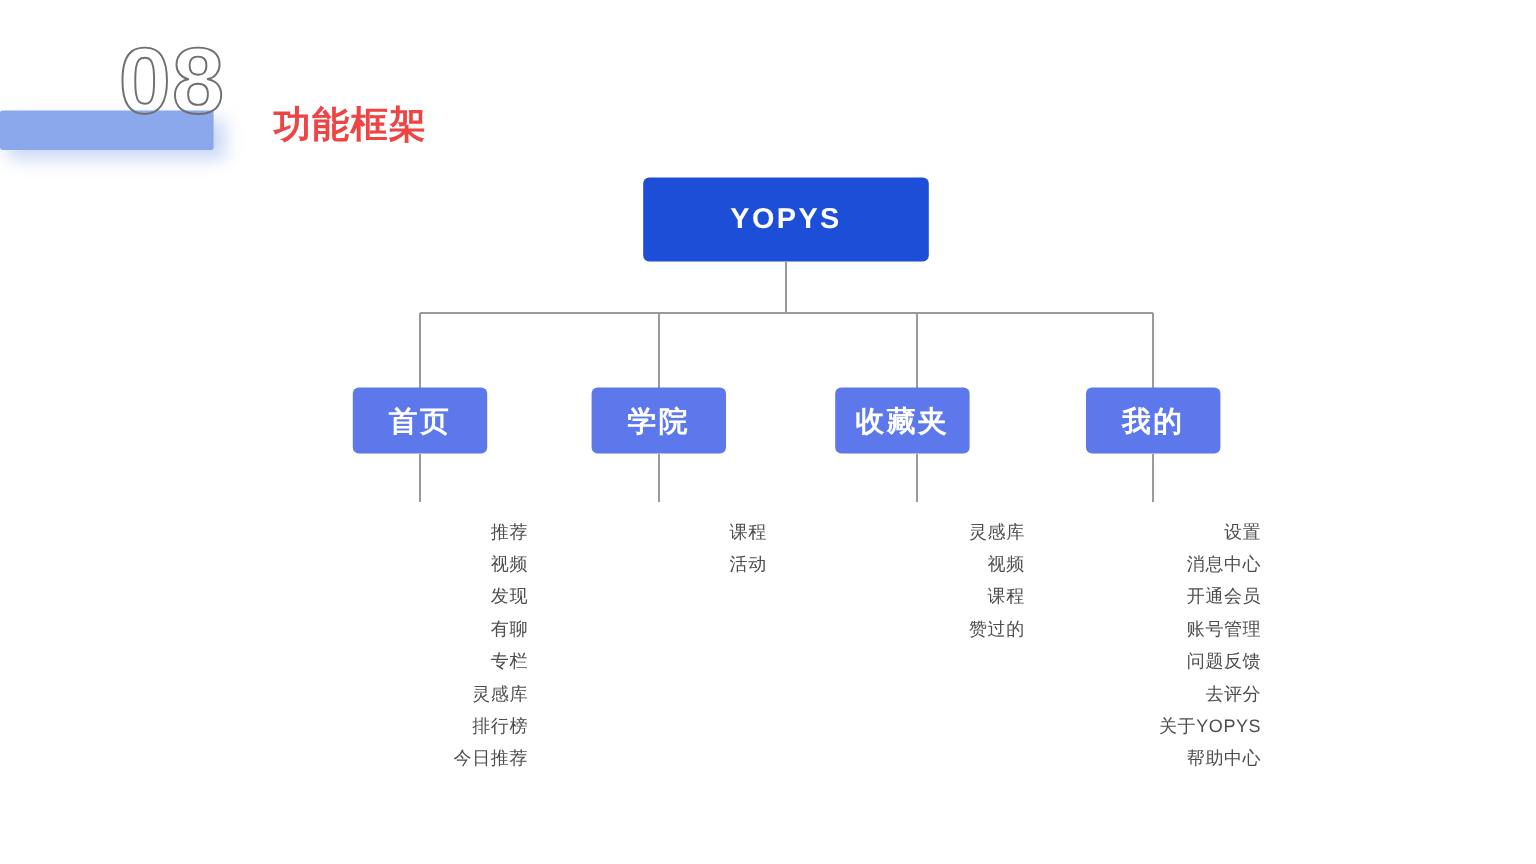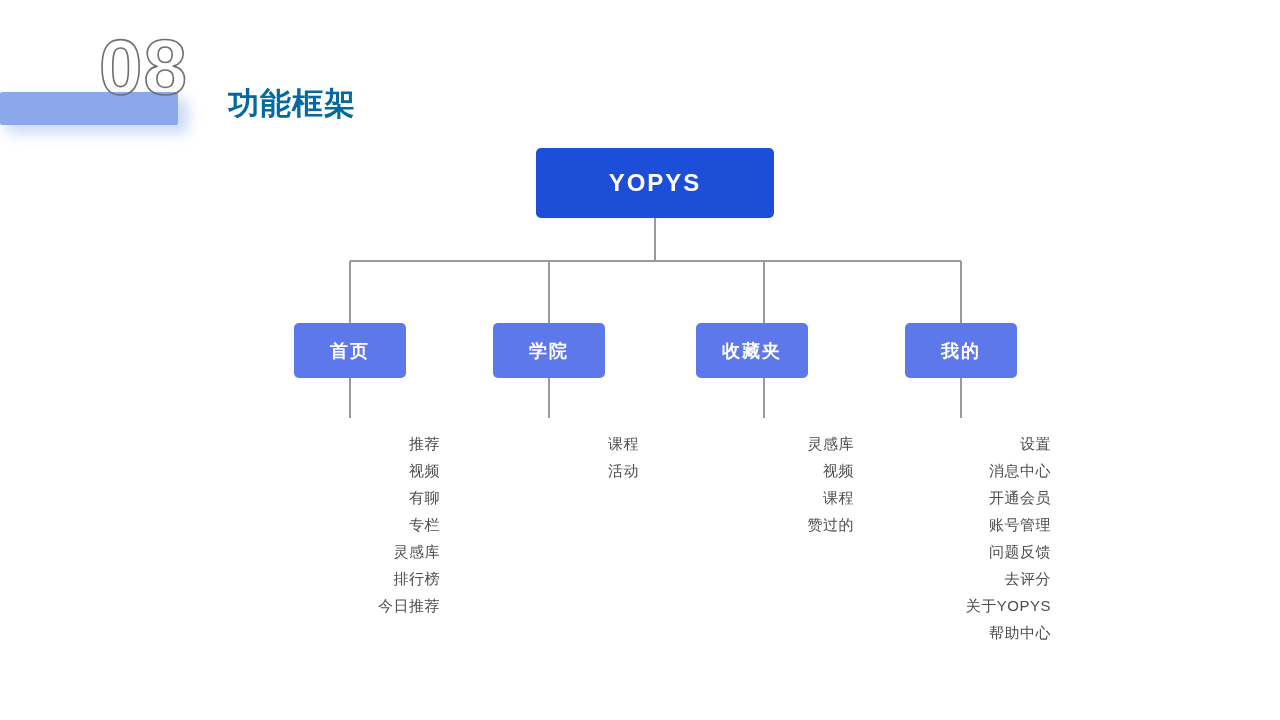--- a/index.html
+++ b/index.html
@@ -61,21 +61,21 @@
     text-shadow: none;
     font-family: "Liberation Sans", "DejaVu Sans", sans-serif;
   }
 
   #section-title {
     position: absolute;
     left: 228px;
     top: 88px;
     font-size: 31px;
     font-weight: 700;
-    color: #0369a1;
+    color: #ef4444;
     letter-spacing: 1px;
     line-height: 1;
     font-family: "Liberation Sans", "DejaVu Sans", sans-serif;
   }
 
   
   #org-chart {
     position: absolute;
     left: 0;
     top: 0;
@@ -111,21 +111,21 @@
     background: #1d4ed8;
     font-size: 24px;
     letter-spacing: 2px;
   }
 
   .branch-node {
     top: 323px;
     width: 112px;
     height: 55px;
     background: #5c78ea;
-    font-size: 18px;
+    font-size: 24px;
     letter-spacing: 2px;
   }
 
   #branch-node-0 { left: 294px; }
   #branch-node-1 { left: 493px; }
   #branch-node-2 { left: 696px; }
   #branch-node-3 { left: 905px; }
 
   .leaf-list {
     position: absolute;
@@ -179,20 +179,21 @@
   <div class="node" id="root-node">YOPYS</div>
 
   <div class="node branch-node" id="branch-node-0">首页</div>
   <div class="node branch-node" id="branch-node-1">学院</div>
   <div class="node branch-node" id="branch-node-2">收藏夹</div>
   <div class="node branch-node" id="branch-node-3">我的</div>
 
   <div class="leaf-list" id="leaf-list-0">
     <div class="leaf-item">推荐</div>
     <div class="leaf-item">视频</div>
+    <div class="leaf-item">发现</div>
     <div class="leaf-item">有聊</div>
     <div class="leaf-item">专栏</div>
     <div class="leaf-item">灵感库</div>
     <div class="leaf-item">排行榜</div>
     <div class="leaf-item">今日推荐</div>
   </div>
 
   <div class="leaf-list" id="leaf-list-1">
     <div class="leaf-item">课程</div>
     <div class="leaf-item">活动</div>

